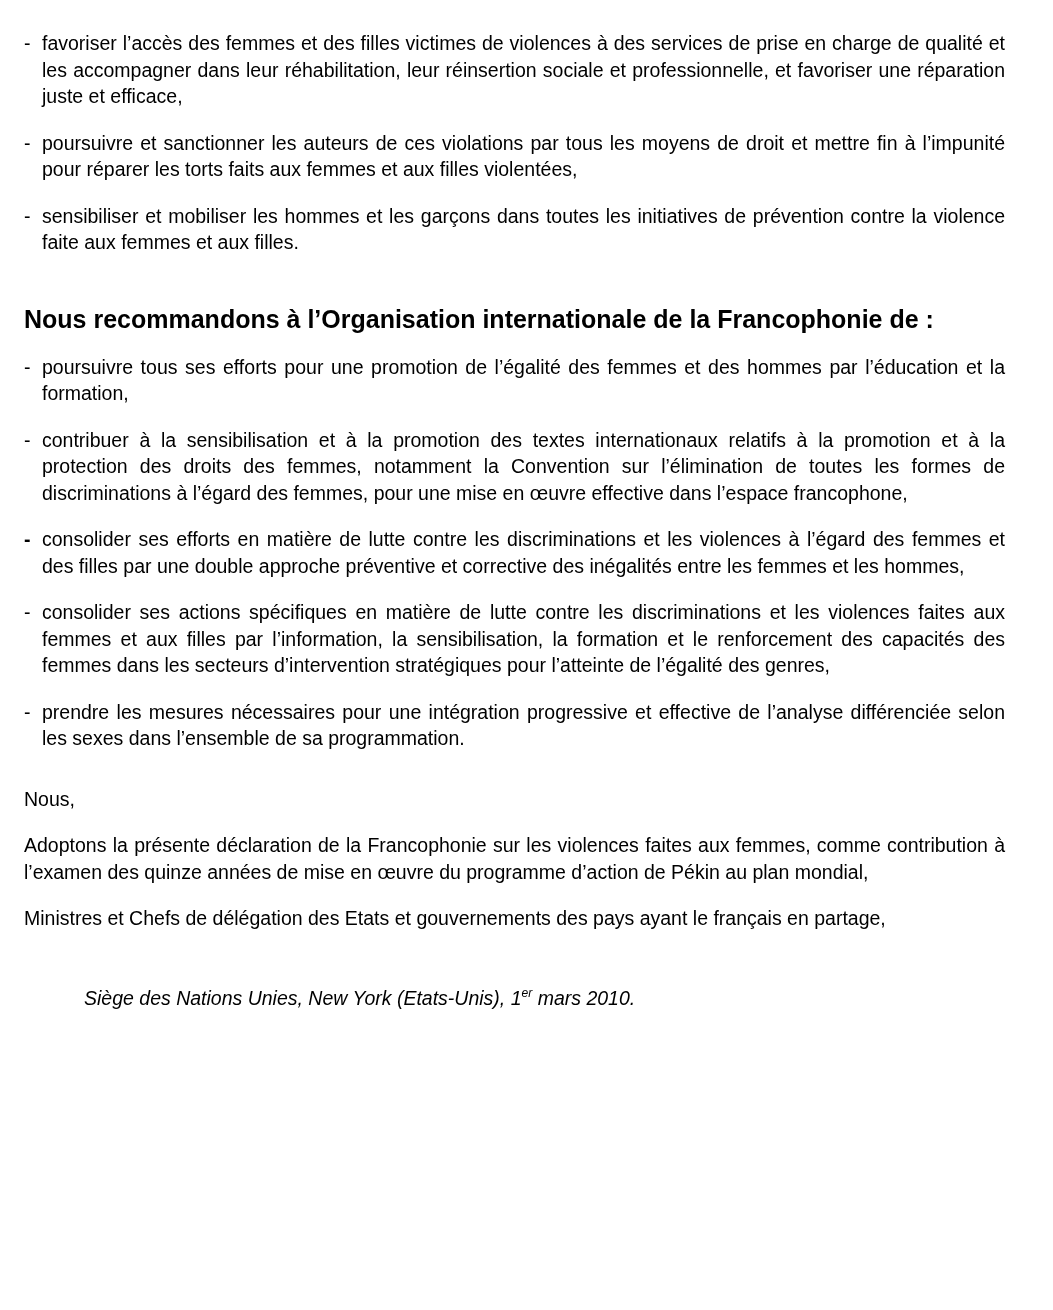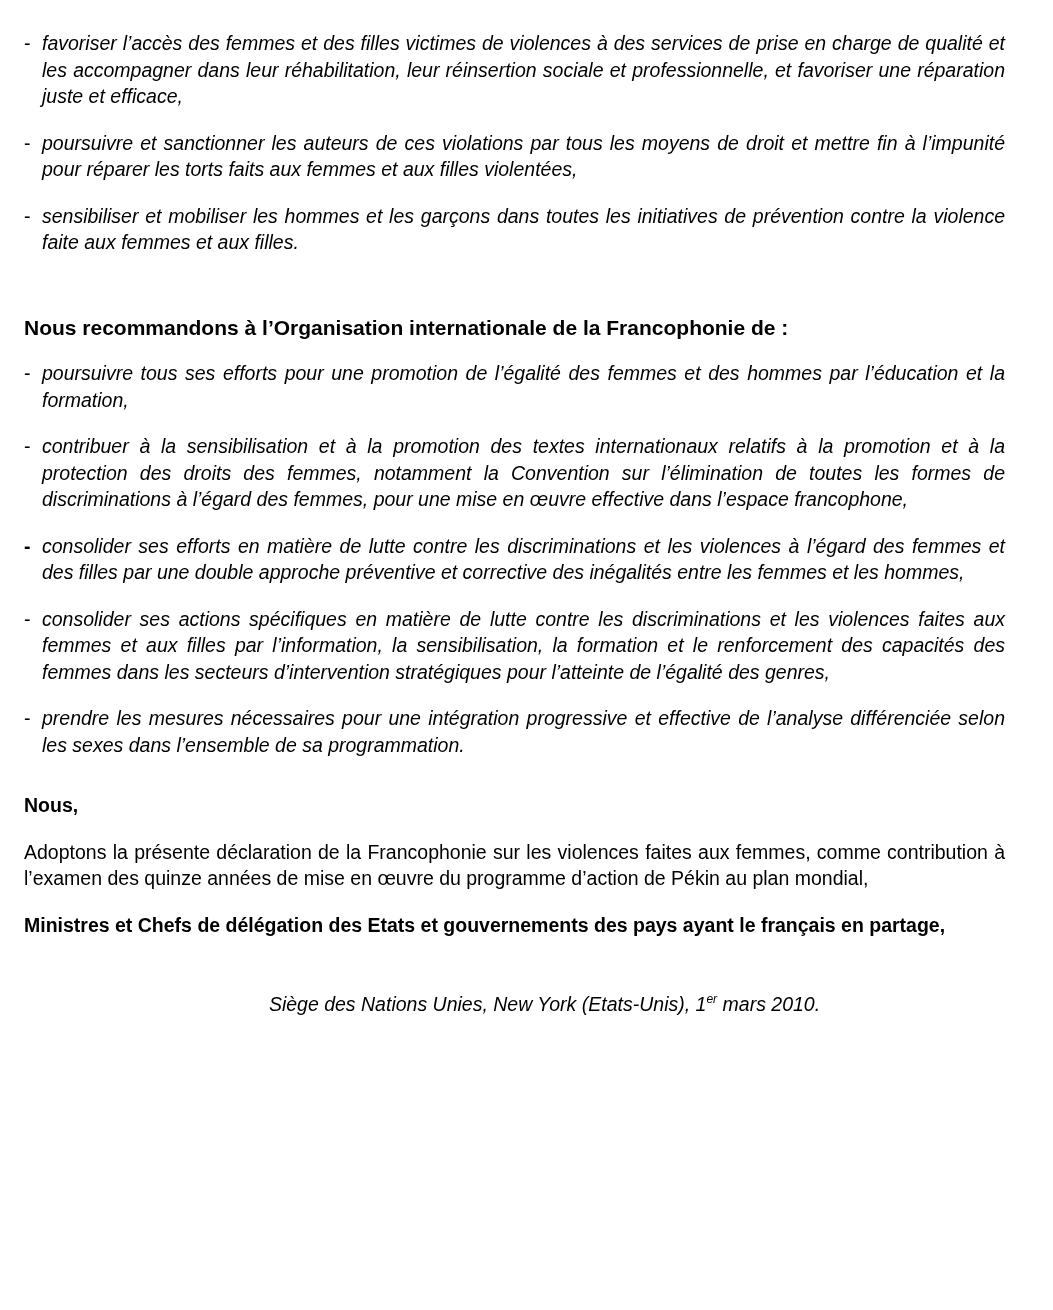--- a/index.html
+++ b/index.html
@@ -35,46 +35,45 @@
   }
   .bullet-item .dash {
     flex: 0 0 auto;
     width: 18px;
     text-align: left;
   }
   .bullet-item .btext {
     flex: 1 1 auto;
     text-align: justify;
     text-justify: inter-word;
-    font-style: italic;
   }
   .bullet-item.strongdash .dash {
     font-weight: bold;
   }
   .heading {
-    font-size: 21px;
+    font-size: 25px;
     font-weight: bold;
     line-height: 1.36;
-    margin: 12px 0 18px 0;
+    margin: 0 0 18px 0;
   }
   .gap-lg { height: 26px; }
   .para {
     font-size: 19.5px;
     line-height: 1.36;
     text-align: justify;
     margin: 0 0 20px 0;
   }
   .para.bold {
-    font-weight: bold;
+    font-weight: normal;
   }
   .closing {
     margin-top: 54px;
     font-size: 19.5px;
     font-style: italic;
-    text-align: center;
+    text-align: left;
     padding-left: 60px;
   }
   .closing sup {
     font-size: 0.62em;
     vertical-align: super;
   }
   .section-block { margin-top: 34px; }
 </style>
 </head>
 <body>

